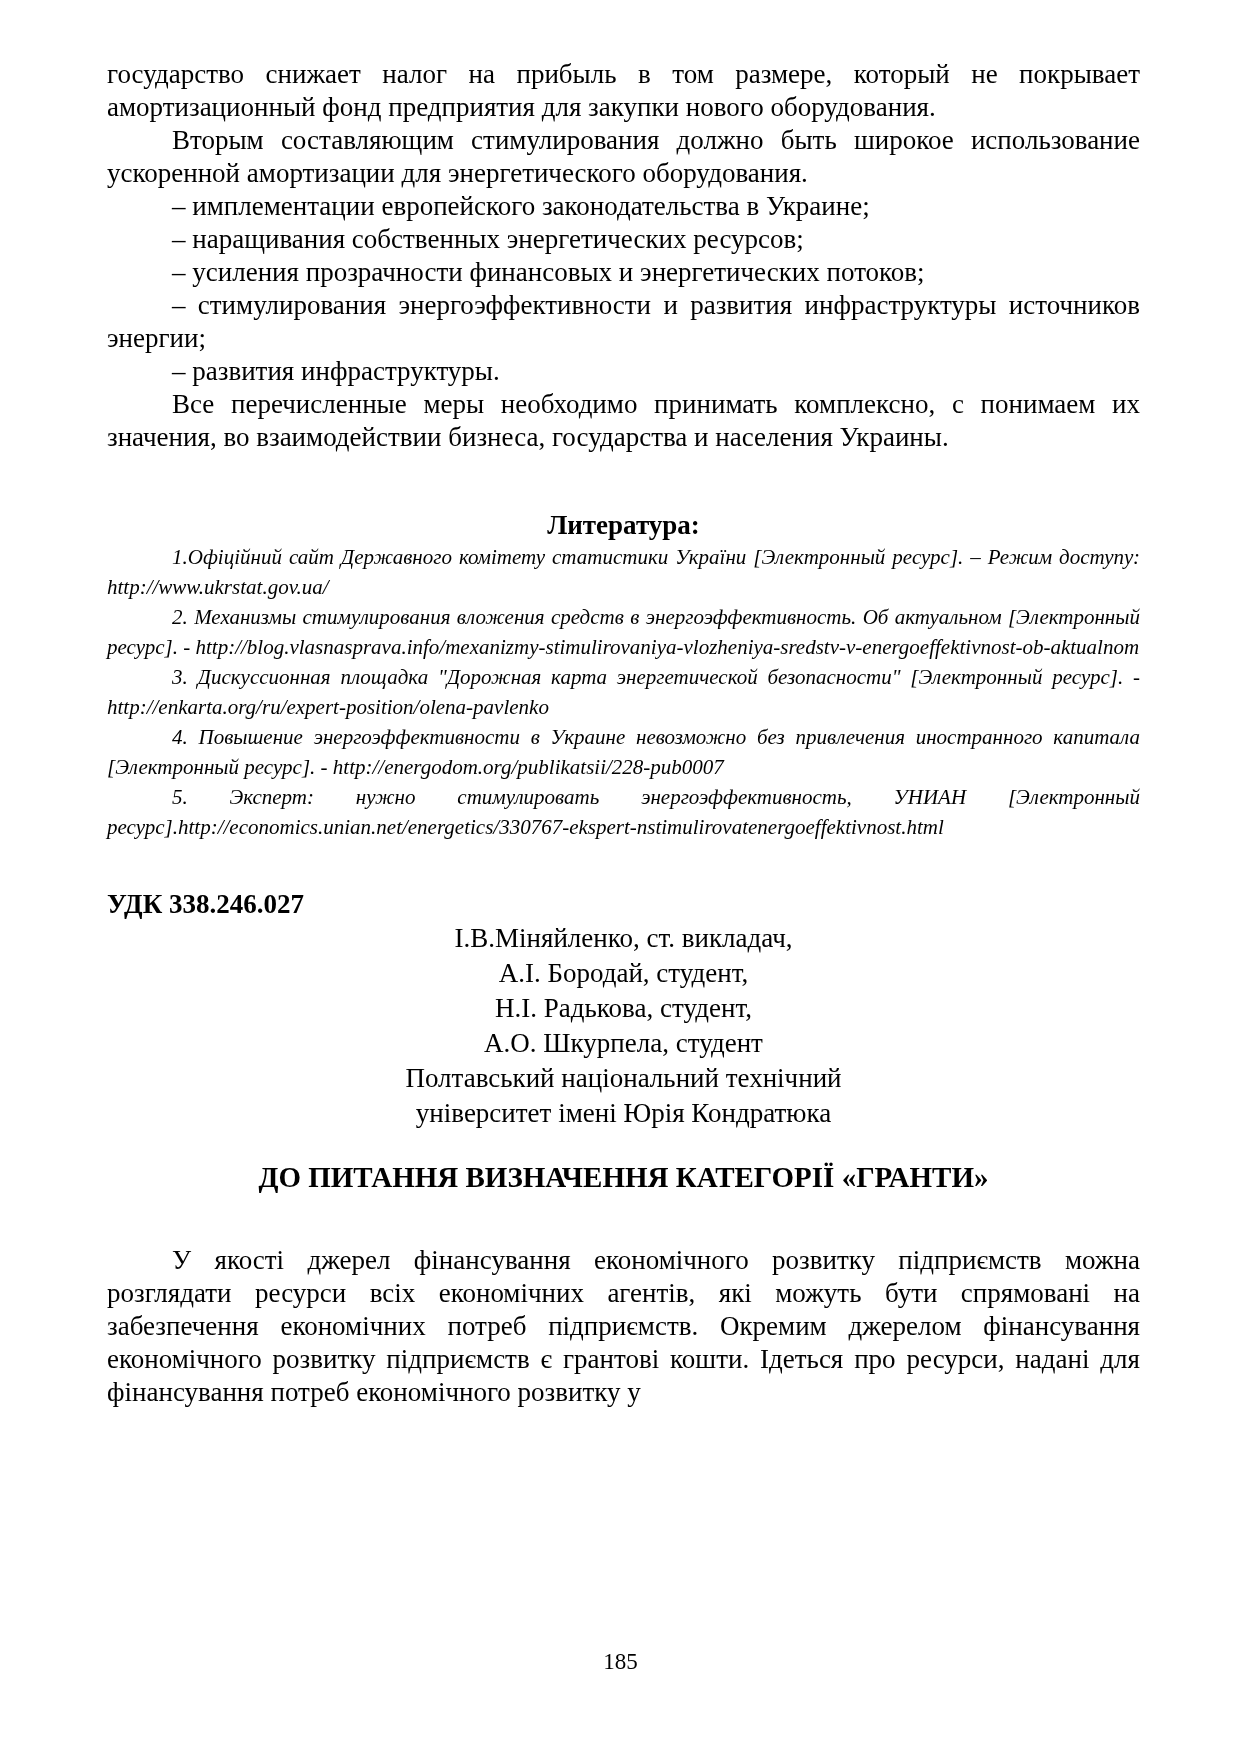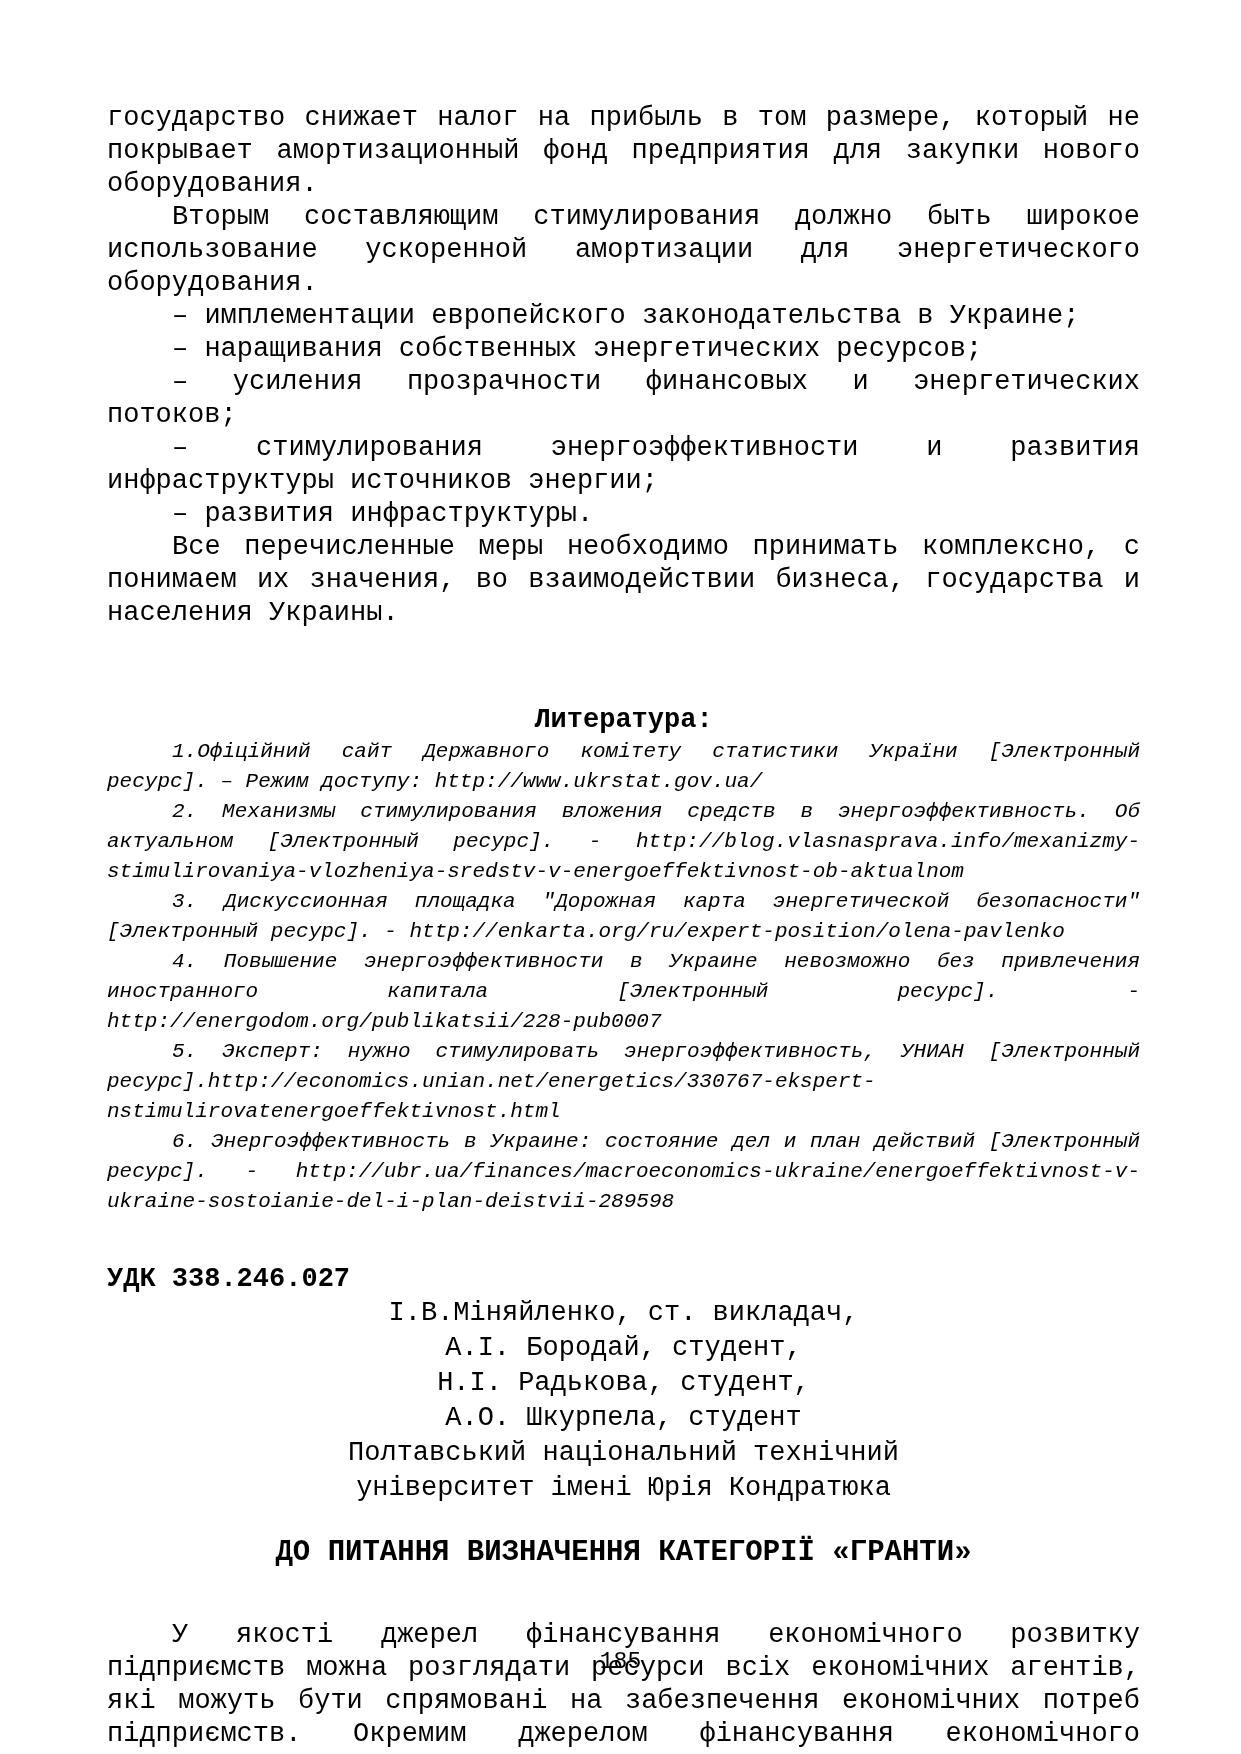--- a/index.html
+++ b/index.html
@@ -5,36 +5,36 @@
   html, body {
     margin: 0;
     padding: 0;
     background: #ffffff;
   }
   .page {
     position: relative;
     width: 1241px;
     height: 1754px;
     box-sizing: border-box;
-    padding: 102px 101px 0 107px;
+    padding: 58px 101px 0 107px;
     background: #ffffff;
     color: #000000;
-    font-family: Liberation Mono, monospace;
+    font-family: Liberation Serif, serif;
     overflow: hidden;
   }
   p { margin: 0; }
   .body {
     font-size: 27px;
     line-height: 33px;
     text-align: justify;
     text-indent: 65px;
   }
   .noindent { text-indent: 0; }
   .lit-header {
-    margin-top: 74px;
+    margin-top: 55px;
     font-size: 27px;
     line-height: 33px;
     font-weight: bold;
     text-align: center;
   }
   .ref {
     font-style: italic;
     font-size: 21px;
     line-height: 30px;
     text-align: justify;
@@ -87,21 +87,20 @@
 
   <p class="body">Все перечисленные меры необходимо принимать комплексно, с понимаем их значения, во взаимодействии бизнеса, государства и населения Украины.</p>
 
   <p class="lit-header">Литература:</p>
 
   <p class="ref">1.Офіційний сайт Державного комітету статистики України [Электронный ресурс]. – Режим доступу: http://www.ukrstat.gov.ua/</p>
   <p class="ref">2. Механизмы стимулирования вложения средств в энергоэффективность. Об актуальном [Электронный ресурс]. - http://blog.vlasnasprava.info/mexanizmy-stimulirovaniya-vlozheniya-sredstv-v-energoeffektivnost-ob-aktualnom</p>
   <p class="ref">3. Дискуссионная площадка "Дорожная карта энергетической безопасности" [Электронный ресурс]. - http://enkarta.org/ru/expert-position/olena-pavlenko</p>
   <p class="ref">4. Повышение энергоэффективности в Украине невозможно без привлечения иностранного капитала [Электронный ресурс]. - http://energodom.org/publikatsii/228-pub0007</p>
   <p class="ref">5. Эксперт: нужно стимулировать энергоэффективность, УНИАН [Электронный ресурс].http://economics.unian.net/energetics/330767-ekspert-nstimulirovatenergoeffektivnost.html</p>
-  <p class="ref">6. Энергоэффективность в Украине: состояние дел и план действий [Электронный ресурс]. - http://ubr.ua/finances/macroeconomics-ukraine/energoeffektivnost-v-ukraine-sostoianie-del-i-plan-deistvii-289598</p>
 
   <p class="udk">УДК 338.246.027</p>
 
   <div class="authors">
     <p class="author">І.В.Міняйленко, ст. викладач,</p>
     <p class="author">А.І. Бородай, студент,</p>
     <p class="author">Н.І. Радькова, студент,</p>
     <p class="author">А.О. Шкурпела, студент</p>
     <p class="author">Полтавський національний  технічний</p>
     <p class="author">університет імені Юрія Кондратюка</p>

